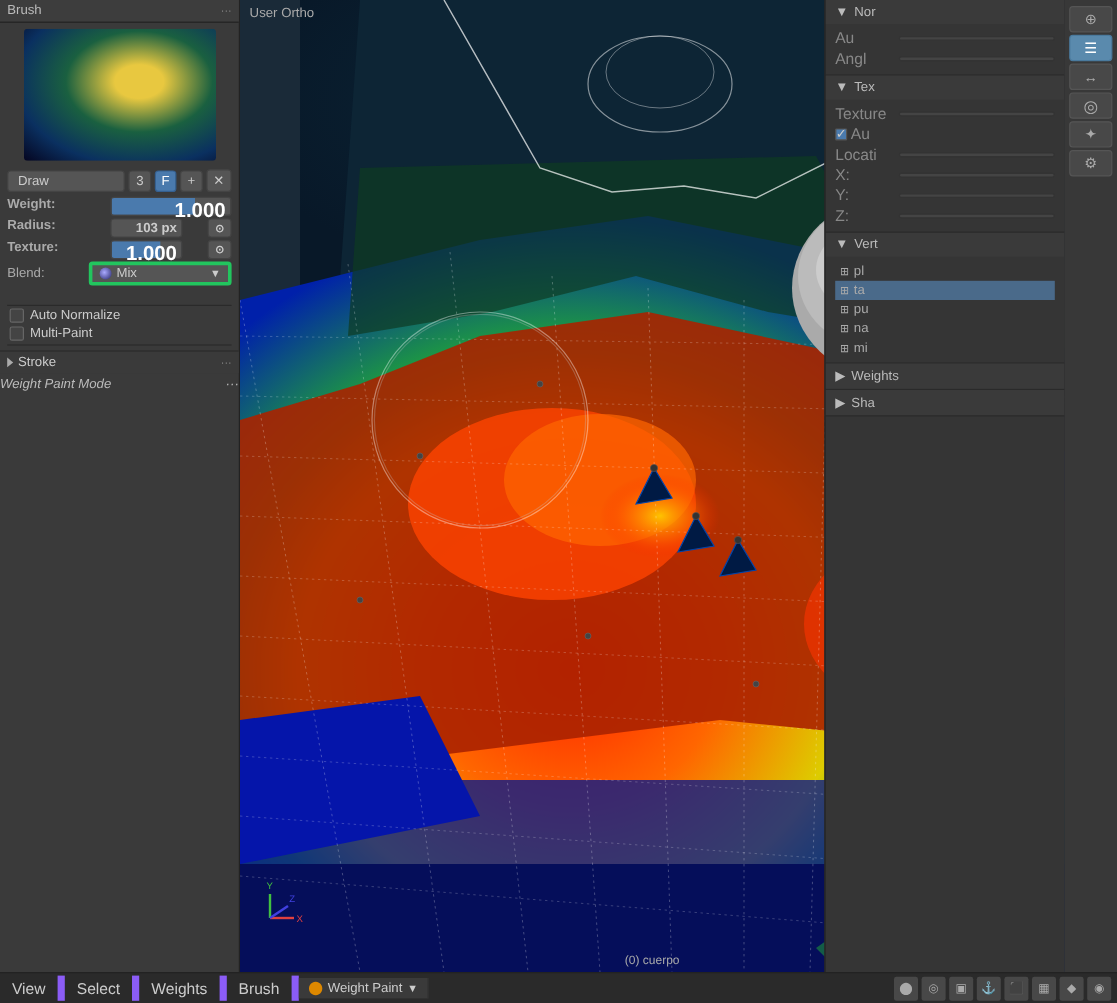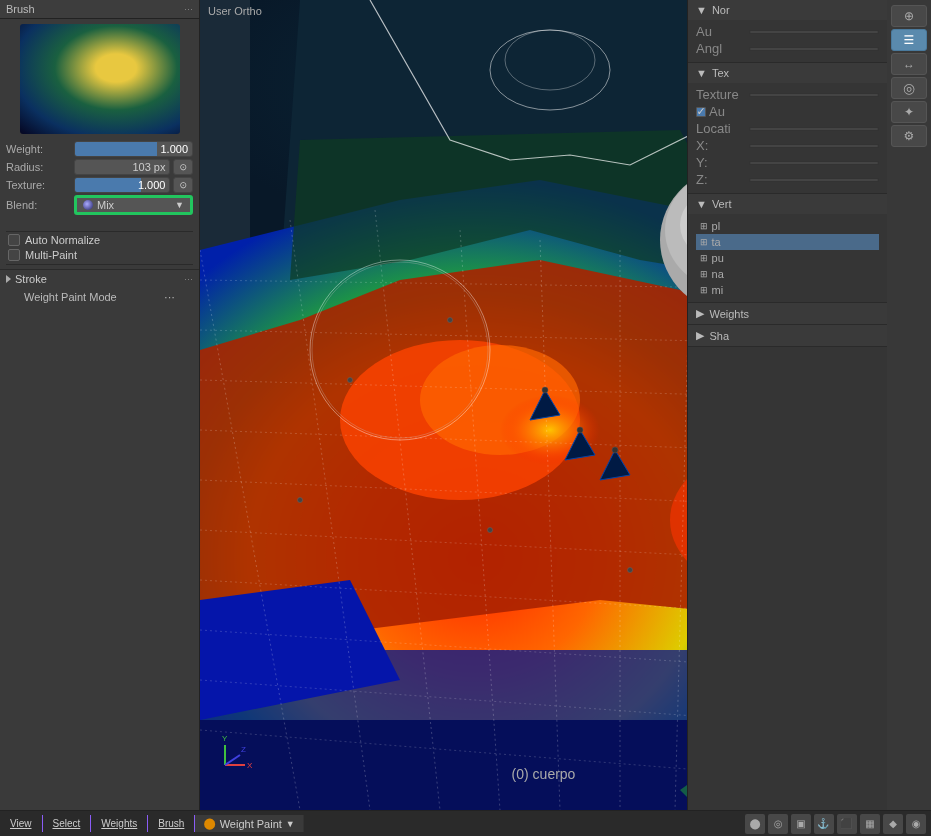--- a/index.html
+++ b/index.html
@@ -94,23 +94,23 @@
     }
 
     .btn-blue {
       background: #4a7aad;
       border: 1px solid #356090;
       color: #fff;
     }
 
     .prop-row {
       display: flex;
-      align-items: center;
       margin-bottom: 2px;
-      gap: 3px;
+      gap: 21px;
+      font-weight: bold;
     }
 
     .prop-label {
       color: #aaa;
       width: 65px;
       font-size: 11px;
     }
 
     .prop-value-wide {
       flex: 1;
@@ -124,21 +124,21 @@
     }
 
     .prop-slider {
       height: 16px;
       background: linear-gradient(to right, #4a7aad 70%, #555 70%);
       border: 1px solid #444;
       border-radius: 3px;
       flex: 1;
       padding: 1px 4px;
       color: #fff;
-      font-size: 11px;
+      font-size: 17px;
       text-align: right;
     }
 
     .blend-row {
       display: flex;
       align-items: center;
       margin-bottom: 16px;
       gap: 3px;
     }
 
@@ -192,23 +192,24 @@
       width: 0; height: 0;
       border-left: 5px solid #aaa;
       border-top: 4px solid transparent;
       border-bottom: 4px solid transparent;
     }
 
     .mode-footer {
       display: flex;
       align-items: center;
       justify-content: space-between;
-      padding: 3px 24px;
+      padding: 3px 0;
       color: #bbb;
       font-size: 11px;
+      font-style: italic;
     }
 
     
     .viewport {
       position: absolute;
       left: 200px; top: 0;
       width: 687px;
       height: 810px;
       overflow: hidden;
       text-decoration: underline;
@@ -225,25 +226,25 @@
       position: absolute;
       top: 5px;
       left: 8px;
       color: #aaa;
       font-size: 11px;
       z-index: 10;
     }
 
     .coord-label {
       position: absolute;
-      bottom: 28px;
+      bottom: 4px;
       left: 50%;
       transform: translateX(-50%);
       color: #aaa;
-      font-size: 14px;
+      font-size: 10px;
     }
 
     
     .props-panel {
       position: absolute;
       right: 0; top: 0;
       width: 44px;
       height: 810px;
       background: #383838;
       display: flex;
@@ -358,24 +359,23 @@
       background: #2a2a2a;
       border-top: 1px solid #222;
       display: flex;
       align-items: center;
       gap: 0;
     }
 
     .bottom-btn {
       padding: 3px 10px;
       color: #ccc;
-      font-size: 10px;
+      font-size: 13px;
       cursor: pointer;
-      border-right: 1px solid #8b5cf6;
-      text-decoration: underline;
+      border-right: 6px solid #8b5cf6;
     }
 
     .mode-selector {
       display: flex;
       align-items: center;
       padding: 2px 8px;
       background: #3a3a3a;
       border-right: 1px solid #333;
       cursor: pointer;
     }
@@ -426,20 +426,27 @@
   <div class="brush-header">
     <span>Brush</span>
     <span style="font-size:9px;color:#888">···</span>
   </div>
 
   <div class="brush-preview">
     <div class="brush-preview-canvas"></div>
   </div>
 
   <div class="brush-controls">
+    <div class="brush-type-row">
+      <div class="brush-type-label">Draw</div>
+      <div class="brush-number">3</div>
+      <div class="btn-icon btn-blue">F</div>
+      <div class="btn-icon">+</div>
+      <div class="btn-icon">✕</div>
+    </div>
 
     <div class="prop-row">
       <div class="prop-label">Weight:</div>
       <div class="prop-slider">1.000</div>
     </div>
 
     <div class="prop-row">
       <div class="prop-label">Radius:</div>
       <div class="prop-value-wide" style="background:#555;border:1px solid #444;border-radius:3px;padding:1px 4px;color:#ccc;font-size:11px;flex:1;text-align:right;">103 px</div>
       <div class="btn-icon" style="font-size:9px;">⊙</div>

